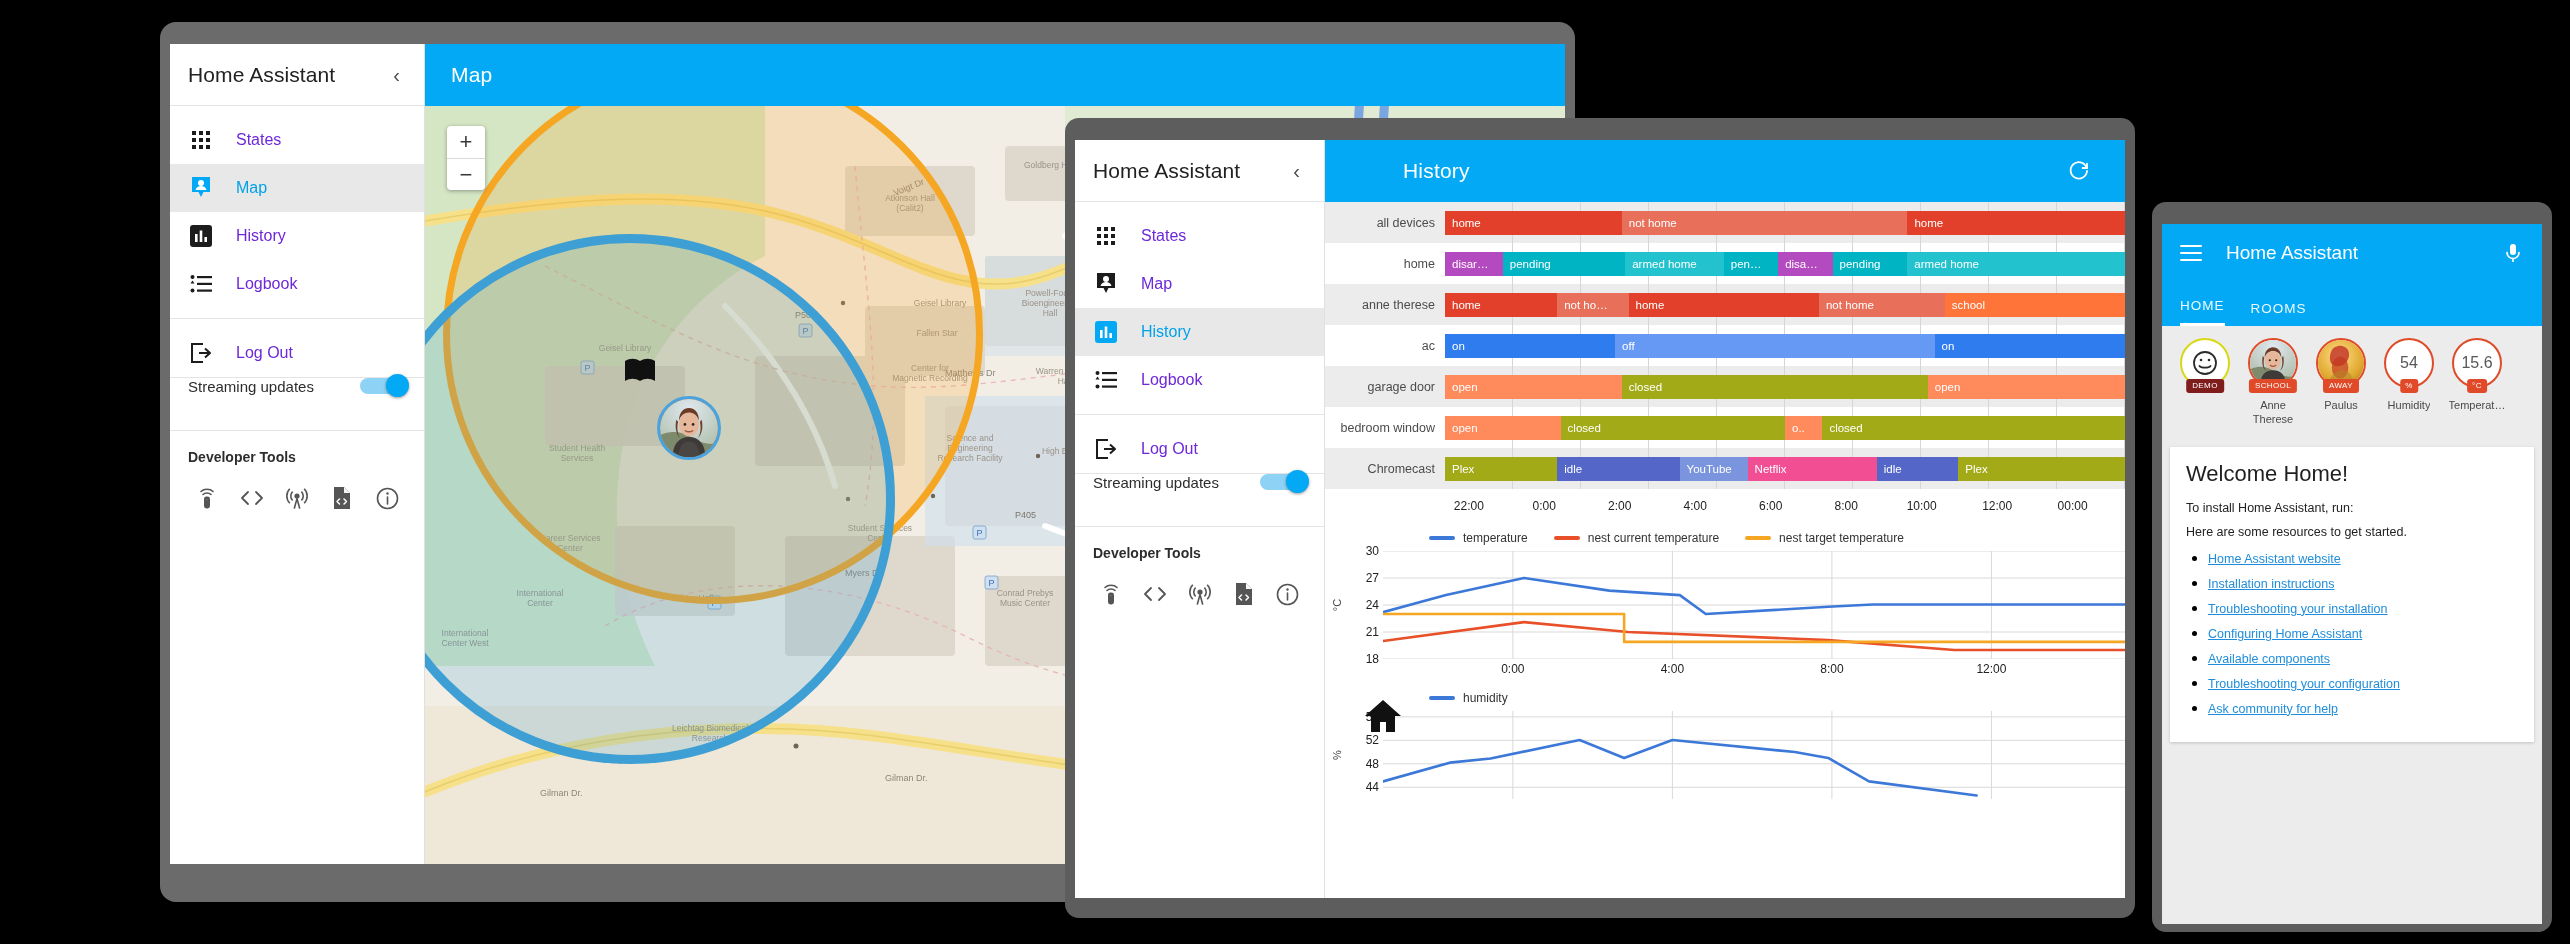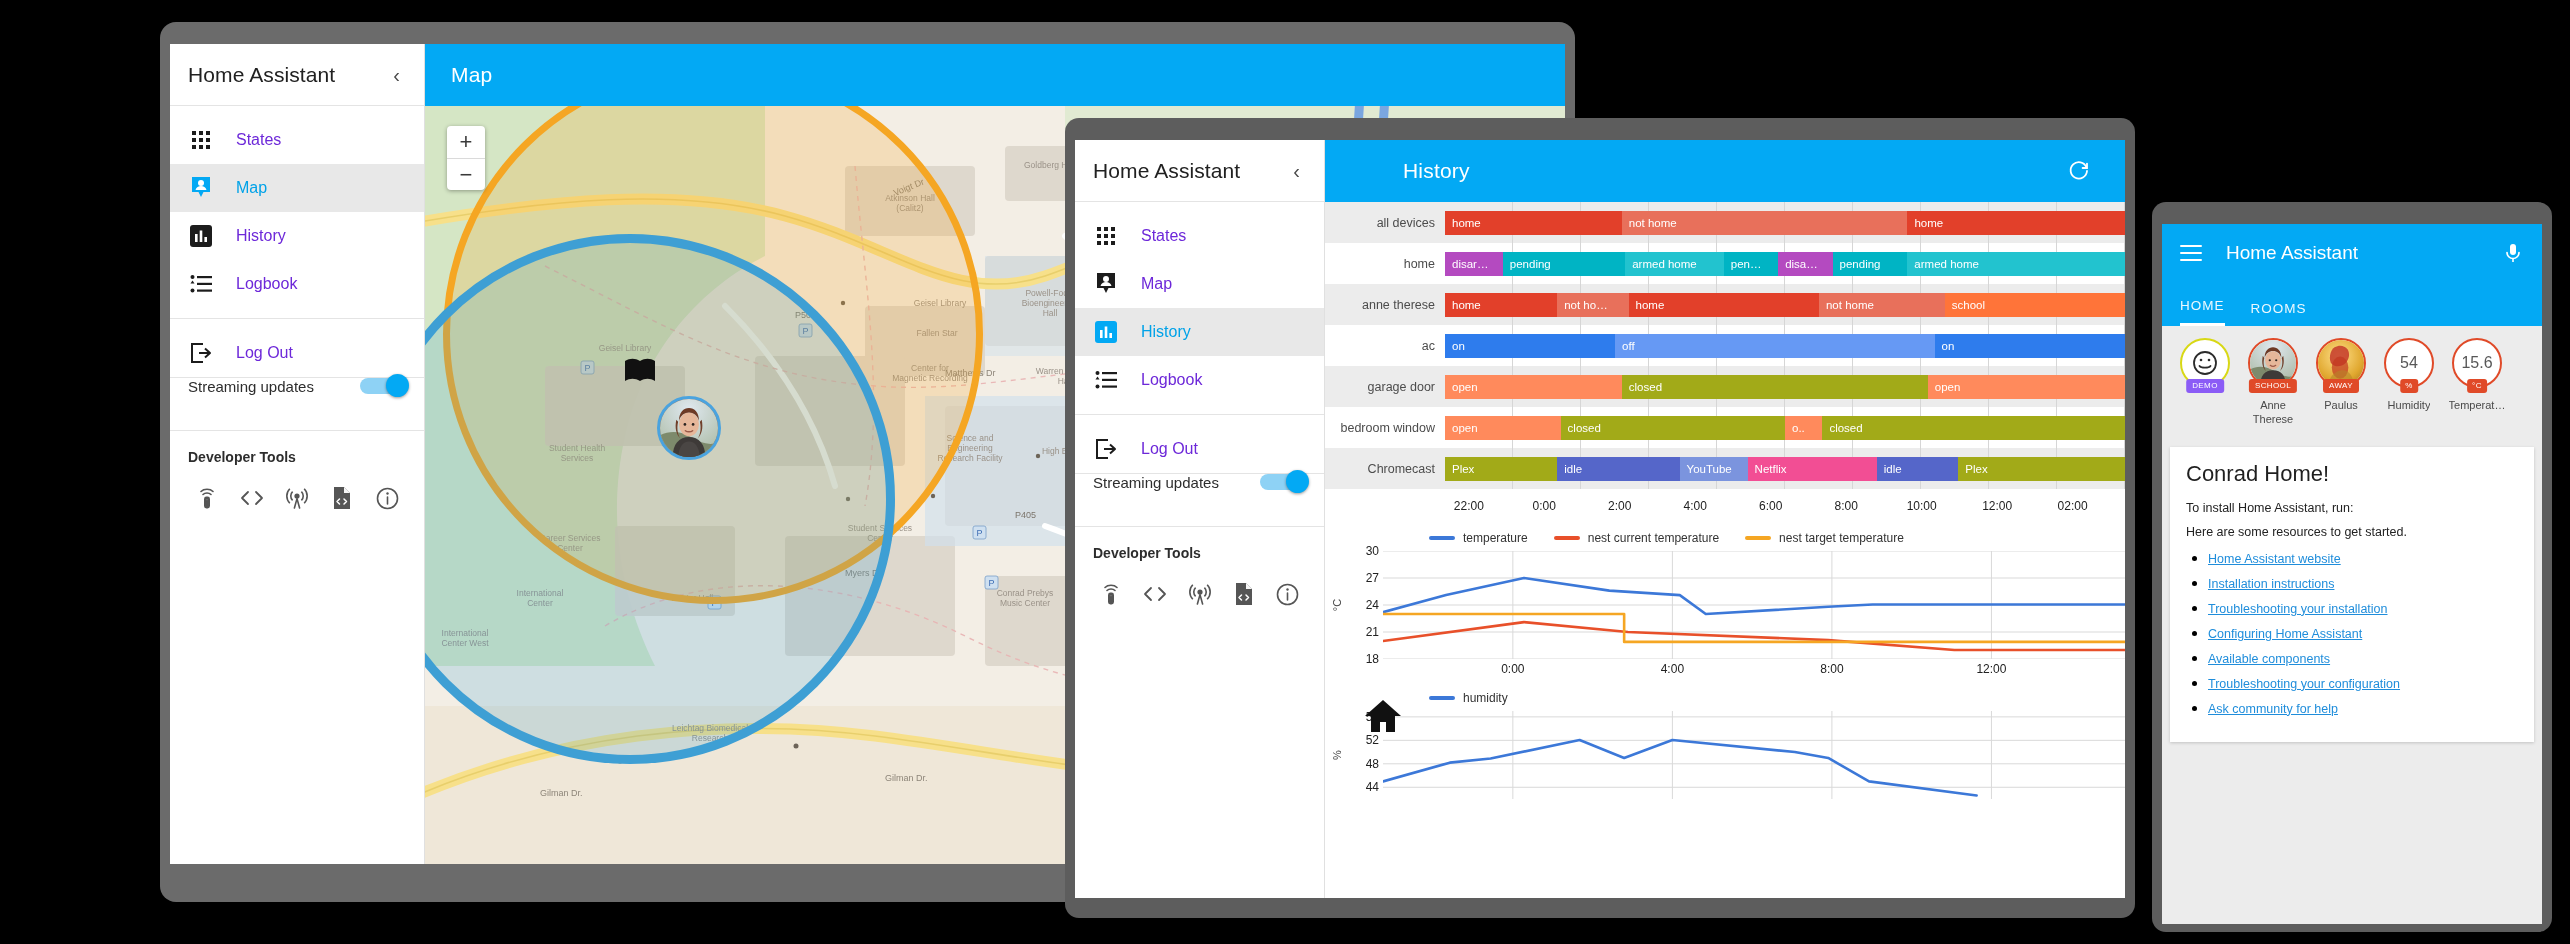--- a/index.html
+++ b/index.html
@@ -862,21 +862,21 @@
               <div class="tl-name"></div>
               <div class="tl-axis-ticks" id="tl-axis-ticks">
                   <span class="tl-tick bold" style="left: 3.5%;">22:00</span>
                   <span class="tl-tick bold" style="left: 14.6%;">0:00</span>
                   <span class="tl-tick" style="left: 25.7%;">2:00</span>
                   <span class="tl-tick" style="left: 36.8%;">4:00</span>
                   <span class="tl-tick" style="left: 47.9%;">6:00</span>
                   <span class="tl-tick" style="left: 59%;">8:00</span>
                   <span class="tl-tick" style="left: 70.1%;">10:00</span>
                   <span class="tl-tick bold" style="left: 81.2%;">12:00</span>
-                  <span class="tl-tick" style="left: 92.3%;">02:00</span>
+                  <span class="tl-tick" style="left: 92.3%;">00:00</span>
                 </div>
             </div>
 
             <div class="chart-block">
               <div class="chart-legend" id="temp-legend">
                   <span class="lg-item">
                     <i class="lg-swatch" style="background:#3c78d8"></i>
                     <span>temperature</span>
                   </span>
                   <span class="lg-item">
@@ -989,21 +989,21 @@
 
       <div class="badges-strip" id="mob-badges">
           <div class="badge">
             <div class="badge-circle demo" style="border-color: rgb(216, 216, 21);">
               <svg width="28" height="28" viewBox="0 0 28 28" fill="none" stroke="#2b2b2b" stroke-width="1.8">
       <circle cx="14" cy="14" r="11"></circle>
                 <circle cx="10" cy="11" r="1.3" fill="#2b2b2b" stroke="none"></circle>
       <circle cx="18" cy="11" r="1.3" fill="#2b2b2b" stroke="none"></circle>
       <path d="M8.5 17c1.6 2.2 9.4 2.2 11 0" stroke-linecap="round"></path>
               </svg>
-              <span class="badge-tag demo" style="background: #8b5cf6; text-align: center;">DEMO</span>
+              <span class="badge-tag demo" style="background: #7f1d1d; text-align: center;">DEMO</span>
             </div>
             <div class="badge-name"></div>
           </div>
           <div class="badge">
             <div class="badge-circle" style="border-color: rgb(224, 74, 40);">
               <svg class="badge-photo" viewBox="0 0 50 50">
       <defs>
                   <radialGradient id="sky2" cx="50%" cy="15%" r="95%">
         <stop offset="0%" stop-color="#dfe8ef"></stop>
                     <stop offset="100%" stop-color="#a5b49d"></stop>
@@ -1052,21 +1052,21 @@
           <div class="badge">
             <div class="badge-circle" style="border-color: rgb(224, 74, 40);">
               <span class="badge-val">15.6</span>
               <span class="badge-tag unit" style="background: rgb(224, 74, 40);">°C</span>
             </div>
             <div class="badge-name">Temperat…</div>
           </div>
         </div>
 
       <div class="mob-card">
-        <div class="mob-h1">Conrad Home!</div>
+        <div class="mob-h1">Welcome Home!</div>
         <div class="mob-p">To install Home Assistant, run:</div>
         <div class="mob-p">Here are some resources to get started.</div>
         <ul class="mob-ul" id="mob-links">
             <li><a>Home Assistant website</a></li>
             <li><a>Installation instructions</a></li>
             <li><a>Troubleshooting your installation</a></li>
             <li><a>Configuring Home Assistant</a></li>
             <li><a>Available components</a></li>
             <li><a>Troubleshooting your configuration</a></li>
             <li><a>Ask community for help</a></li>

